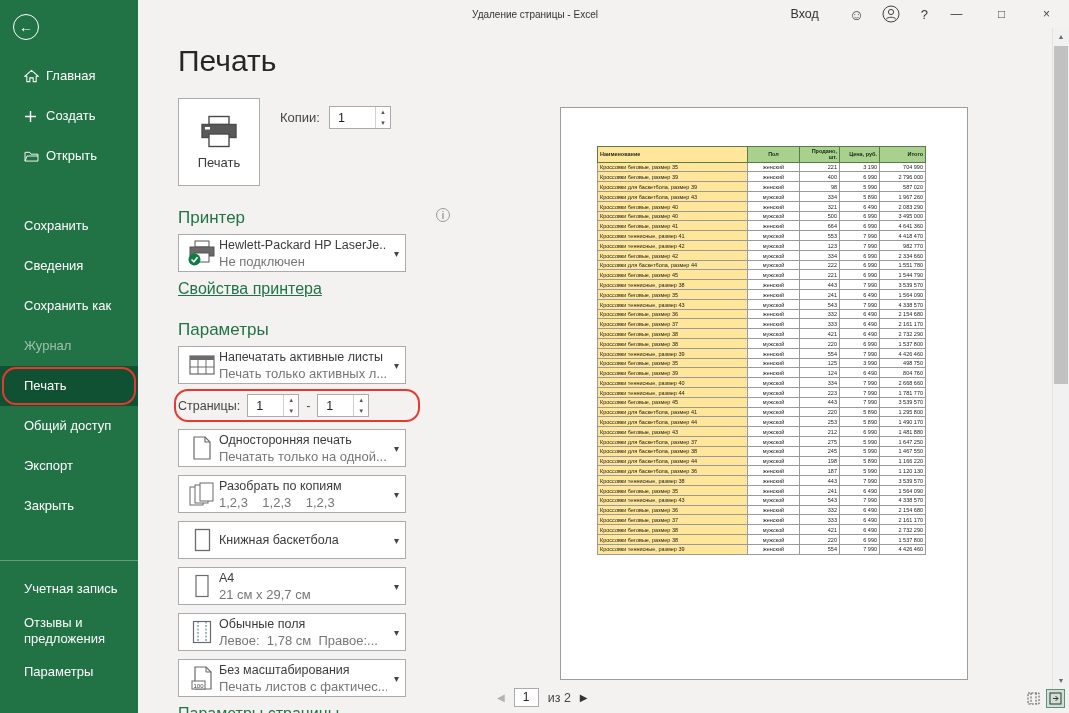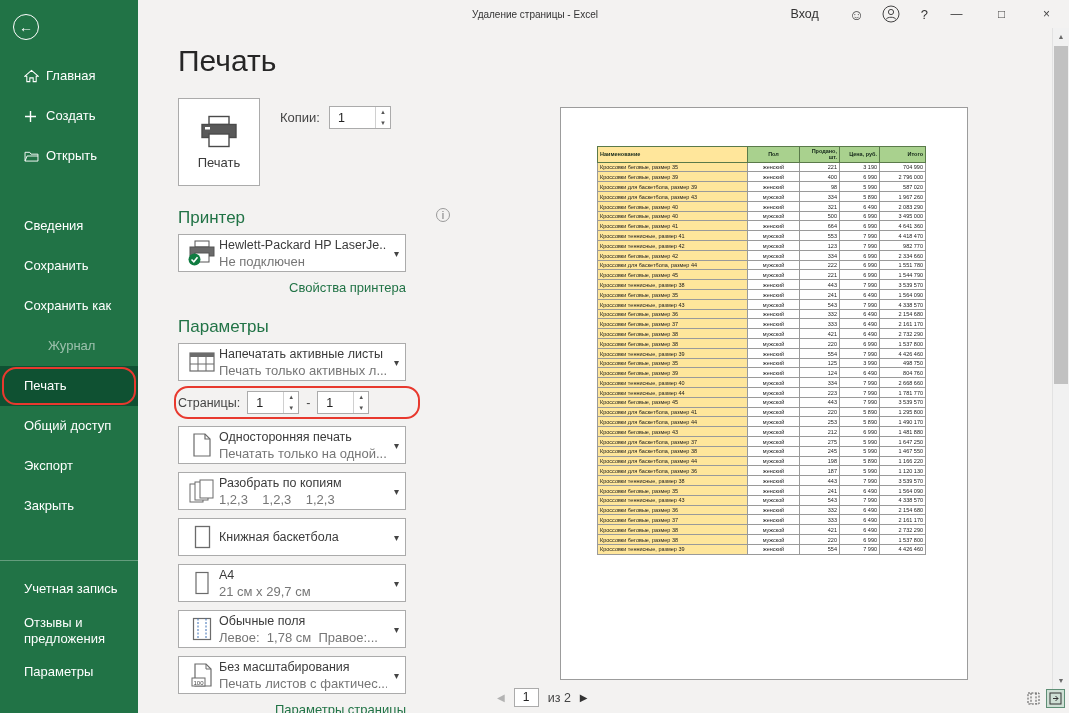--- a/index.html
+++ b/index.html
@@ -6,21 +6,21 @@
   html,body { width:1069px; height:713px; }
   body { font-family:"Liberation Sans", sans-serif; background:#f3f2f1; overflow:hidden; position:relative; }
   .screen { position:relative; width:1069px; height:713px; overflow:hidden; }
 
   
   .sidebar { position:absolute; left:0; top:0; width:138px; height:713px; background:#217346; color:#fff; z-index:6; display:flex; flex-direction:column; }
   .back-btn { width:26px; height:26px; border:1.4px solid #fff; border-radius:50%; display:flex; align-items:center; justify-content:center; margin:14px 0 16px 13px; font-size:14px; cursor:pointer; }
   .side-item { position:relative; height:40px; display:flex; align-items:center; padding-left:24px; font-size:13px; cursor:pointer; line-height:1.2; }
   .side-item.has-icon { }
   .side-item .s-icon { width:22px; display:flex; align-items:center; }
-  .side-item.disabled { color:rgba(255,255,255,.55); cursor:default;margin-left:24px; }
+  .side-item.disabled { color:rgba(255,255,255,.55); cursor:default; }
   .side-item.active { background:#0f5132; }
   .side-item.active::after { content:""; position:absolute; left:2px; right:2px; top:1px; bottom:1px; border:2.5px solid #e8392e; border-radius:14px; pointer-events:none; }
   .side-item.two-line { height:auto; min-height:40px; padding-top:6px; padding-bottom:6px; padding-right:18px; }
   .side-gap-sm { height:30px; }
   .side-gap-lg { flex:0 0 26px; }
   .side-divider { height:1px; background:rgba(255,255,255,.3); margin:8px 0 8px 0; }
 
   
   .titlebar { position:absolute; left:138px; top:0; right:0; height:28px; display:flex; align-items:center; color:#333; z-index:5; }
   .tb-title { position:absolute; left:397px; transform:translateX(-50%); font-size:10px; white-space:nowrap; }
@@ -42,21 +42,21 @@
   .spin .arrows { position:absolute; right:0; top:0; bottom:0; width:15px; border-left:1px solid #d0d0d0; display:flex; flex-direction:column; }
   .spin .arrows div { flex:1; font-size:6px; color:#555; display:flex; align-items:center; justify-content:center; cursor:pointer; }
   .section-heading { font-size:17px; color:#217346; margin-top:22px; margin-bottom:6px; font-weight:400; }
   .heading-info { float:right; margin-right:-12px; color:#7a7a7a; font-size:11px; border:1px solid #9a9a9a; border-radius:50%; width:14px; height:14px; line-height:12px; text-align:center; cursor:pointer; }
   .dropdown { width:228px; height:38px; background:#fff; border:1px solid #ababab; display:flex; align-items:center; padding:3px 6px 3px 6px; margin-bottom:8px; cursor:pointer; }
   .dd-icon { flex:0 0 34px; display:flex; justify-content:center; position:relative; }
   .dd-text { flex:1; overflow:hidden; }
   .dd-label { font-size:12.5px; color:#3b3b3b; white-space:pre; }
   .dd-sub { font-size:13px; color:#767676; white-space:pre; margin-top:2px; }
   .dd-chev { flex:0 0 12px; color:#444; font-size:10px; text-align:right; }
-  .green-link { display:block; width:228px; text-align:right; font-size:13px; color:#217346; margin:4px 0 2px; cursor:pointer; }
+  .green-link { display:block; width:228px; text-align:left; font-size:16px; color:#217346; text-decoration:underline; margin:4px 0 2px; cursor:pointer; }
   .pages-row { position:relative; display:flex; align-items:center; gap:7px; margin:2px 0 10px; padding:2px 2px 2px 0; font-size:12.5px; color:#444; width:234px; }
   .pages-row::after { content:""; position:absolute; left:-4px; right:-8px; top:-3px; bottom:-3px; border:2.5px solid #e8392e; border-radius:14px; pointer-events:none; }
   .bottom-link { margin-top:2px; }
 
   
   .preview-page { position:absolute; left:560px; top:107px; width:408px; height:573px; background:#fff; border:1px solid #9c9c9c; z-index:1; }
   .prev-table { position:absolute; left:36px; top:38px; border-collapse:collapse; table-layout:fixed; font-size:5.5px; line-height:1.15; color:#1a1a1a; }
   .prev-table th { background:#a9d18e; border:0.7px solid #5a7a4a; font-weight:bold; text-align:center; padding:1px 2px; font-size:5.5px; color:#15281a; }
   .prev-table td { border:0.6px solid #9a9a9a; padding:1px 2px 0; height:9.8px; overflow:hidden; white-space:nowrap; }
   .prev-table .c0 { width:150px; background:#ffe69b; text-align:left; }
@@ -113,24 +113,24 @@
       <span class="s-icon">
         <svg width="15" height="12" viewBox="0 0 16 13">
             <path d="M1 2.5 H6 L7.5 4.5 H15 V12 H1 Z" fill="none" stroke="#fff" stroke-width="1"></path>
             <path d="M1 12 L3.2 6.5 H15" fill="none" stroke="#fff" stroke-width="1"></path>
           </svg>
       </span>
       <span>Открыть</span>
     </div>
     <div class="side-gap-sm"></div>
     <div class="side-item">
+        <span>Сохранить</span>
+      </div>
+    <div class="side-item">
         <span>Сведения</span>
-      </div>
-    <div class="side-item">
-        <span>Сохранить</span>
       </div>
     <div class="side-item">
         <span>Сохранить как</span>
       </div>
     <div class="side-item disabled">
         <span>Журнал</span>
       </div>
     <div class="side-item active">
         <span>Печать</span>
       </div>

